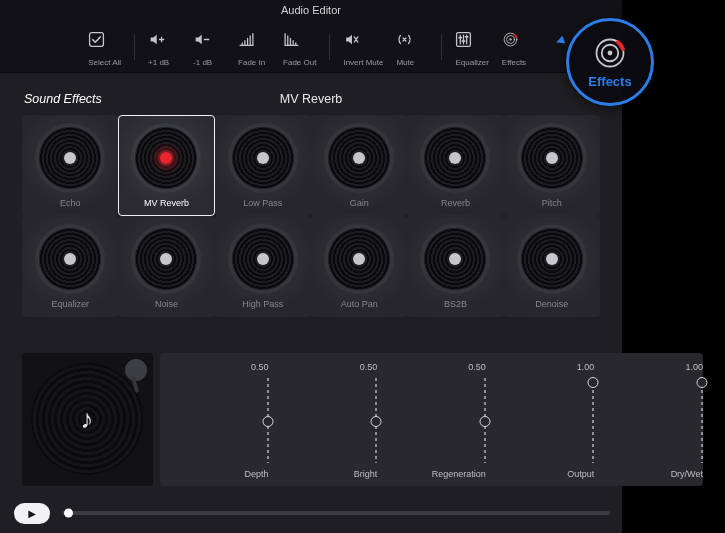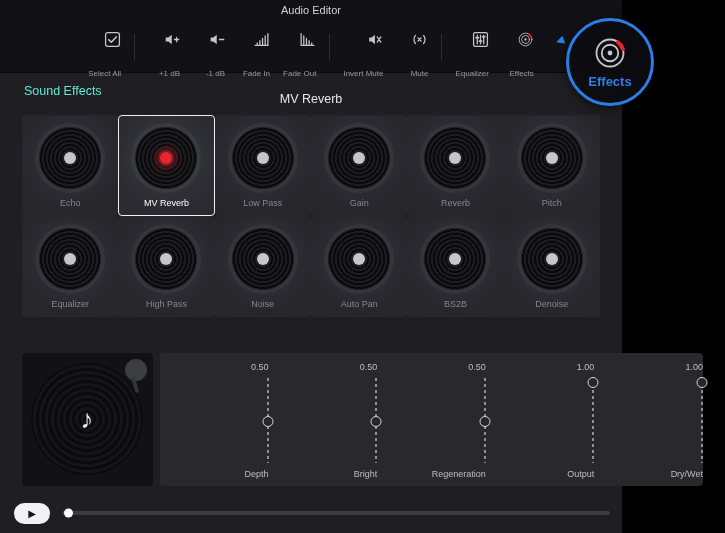--- a/index.html
+++ b/index.html
@@ -3,27 +3,27 @@
 <meta charset="utf-8">
 <style>
   html,body{margin:0;padding:0;background:#000;}
   body{width:725px;height:533px;font-family:"Liberation Sans",sans-serif;position:relative;overflow:hidden;}
   .stage{position:absolute;inset:0;width:622px;height:533px;background:#1f1f23;}
 
   
   .header{position:absolute;top:0;left:0;right:0;height:72px;background:#121216;border-bottom:1px solid #0a0a0c;}
   .app-title{position:absolute;top:4px;left:0;right:0;text-align:center;font-size:11px;color:#d2d2d6;}
   .toolbar{position:absolute;top:31px;left:0;right:0;display:flex;justify-content:center;align-items:flex-start;gap:13px;}
-  .tb-item{display:flex;flex-direction:column;align-items:flex-end;gap:21px;min-width:32px;cursor:default;}
+  .tb-item{display:flex;flex-direction:column;align-items:flex-start;gap:10px;min-width:32px;cursor:default;}
   .tb-item svg{width:17px;height:17px;stroke:#c6c6ca;fill:none;stroke-width:1.2;stroke-linecap:round;stroke-linejoin:round;}
   .tb-label{font-size:8px;color:#9a9a9f;white-space:nowrap;}
   .tb-div{width:1px;height:26px;background:#2e2e33;margin-top:3px;}
 
   
-  .section-left{position:absolute;top:84px;left:24px;font-size:12.5px;color:#5eead4;}
+  .section-left{position:absolute;top:92px;left:24px;font-size:12.5px;color:#ffffff;font-style:italic;}
   .section-center{position:absolute;top:92px;left:0;right:0;text-align:center;font-size:12.5px;color:#e8e8eb;}
 
   
   .grid{position:absolute;top:115px;left:22px;right:22px;display:grid;grid-template-columns:repeat(6,1fr);}
   .tile{height:101px;border-radius:4px;background:radial-gradient(circle at 50% 42%, #35353c 0%, #26262b 72%);position:relative;border:1px solid transparent;box-sizing:border-box;cursor:pointer;}
   .tile.selected{border-color:#f0f0f2;background:radial-gradient(circle at 50% 42%, #3c3c44 0%, #2a2a30 72%);}
   .vinyl{position:absolute;top:11px;left:50%;transform:translateX(-50%);width:62px;height:62px;border-radius:50%;
     background:repeating-radial-gradient(circle at center,#0a0a0c 0px,#0a0a0c 2px,#1c1c21 2px,#1c1c21 4px);
     box-shadow:0 0 0 4px rgba(140,140,150,0.10);}
   .vinyl::after{content:"";position:absolute;top:50%;left:50%;width:12px;height:12px;margin:-6px 0 0 -6px;border-radius:50%;background:#c7c7cb;}
@@ -181,25 +181,25 @@
     <div class="tile">
       <div class="vinyl"></div>
       <div class="tile-label">Pitch</div>
     </div>
     <div class="tile">
       <div class="vinyl"></div>
       <div class="tile-label">Equalizer</div>
     </div>
     <div class="tile">
       <div class="vinyl"></div>
+      <div class="tile-label">Noise</div>
+    </div>
+    <div class="tile">
+      <div class="vinyl"></div>
       <div class="tile-label">High Pass</div>
-    </div>
-    <div class="tile">
-      <div class="vinyl"></div>
-      <div class="tile-label">Noise</div>
     </div>
     <div class="tile">
       <div class="vinyl"></div>
       <div class="tile-label">Auto Pan</div>
     </div>
     <div class="tile">
       <div class="vinyl"></div>
       <div class="tile-label">BS2B</div>
     </div>
     <div class="tile">

